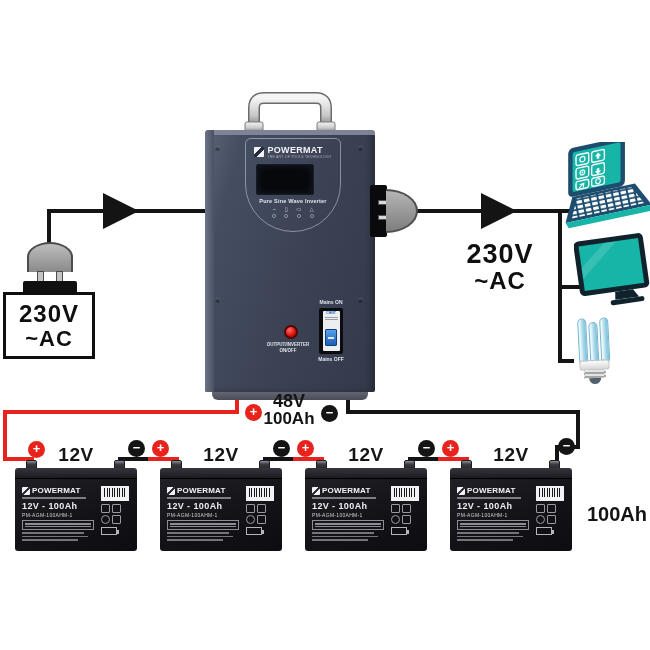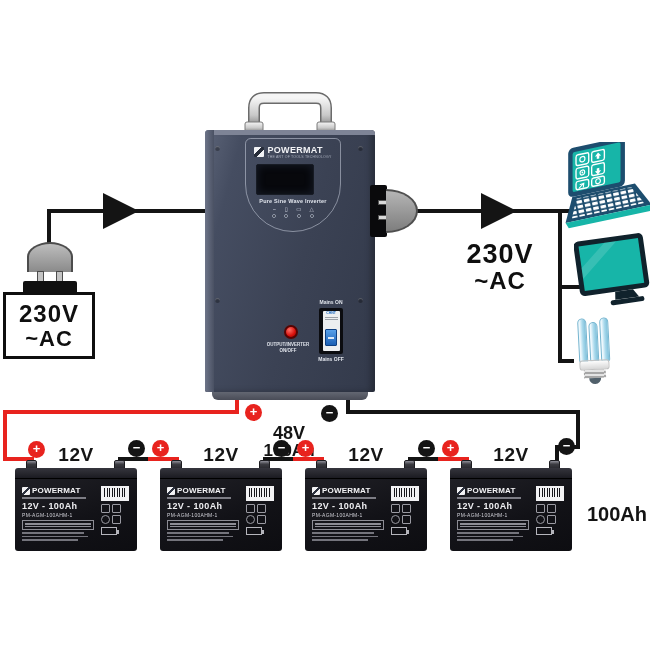--- a/index.html
+++ b/index.html
@@ -296,21 +296,21 @@
     <div class="tubes">
       <div class="tube"></div>
       <div class="tube mid"></div>
       <div class="tube"></div>
     </div>
     <div class="bulb-base"></div>
     <div class="bulb-ring"></div>
     <div class="bulb-tip"></div>
   </div>
 
-  <div class="banklabel" style="left:251px;top:424px;width:76px">
+  <div class="banklabel" style="left:251px;top:392px;width:76px">
     <div style="font-size:18px">48V</div>
     <div style="font-size:17px">100Ah</div>
   </div>
   <div class="bigcap" style="left:584px;top:503px;width:66px;font-size:20px">100Ah</div>
 
   <div class="term red" style="left:245px;top:404px">+</div>
   <div class="term blk" style="left:321px;top:405px">−</div>
   <div class="term red" style="left:28px;top:441px">+</div>
   <div class="term blk" style="left:128px;top:440px">−</div>
   <div class="term red" style="left:152px;top:440px">+</div>

